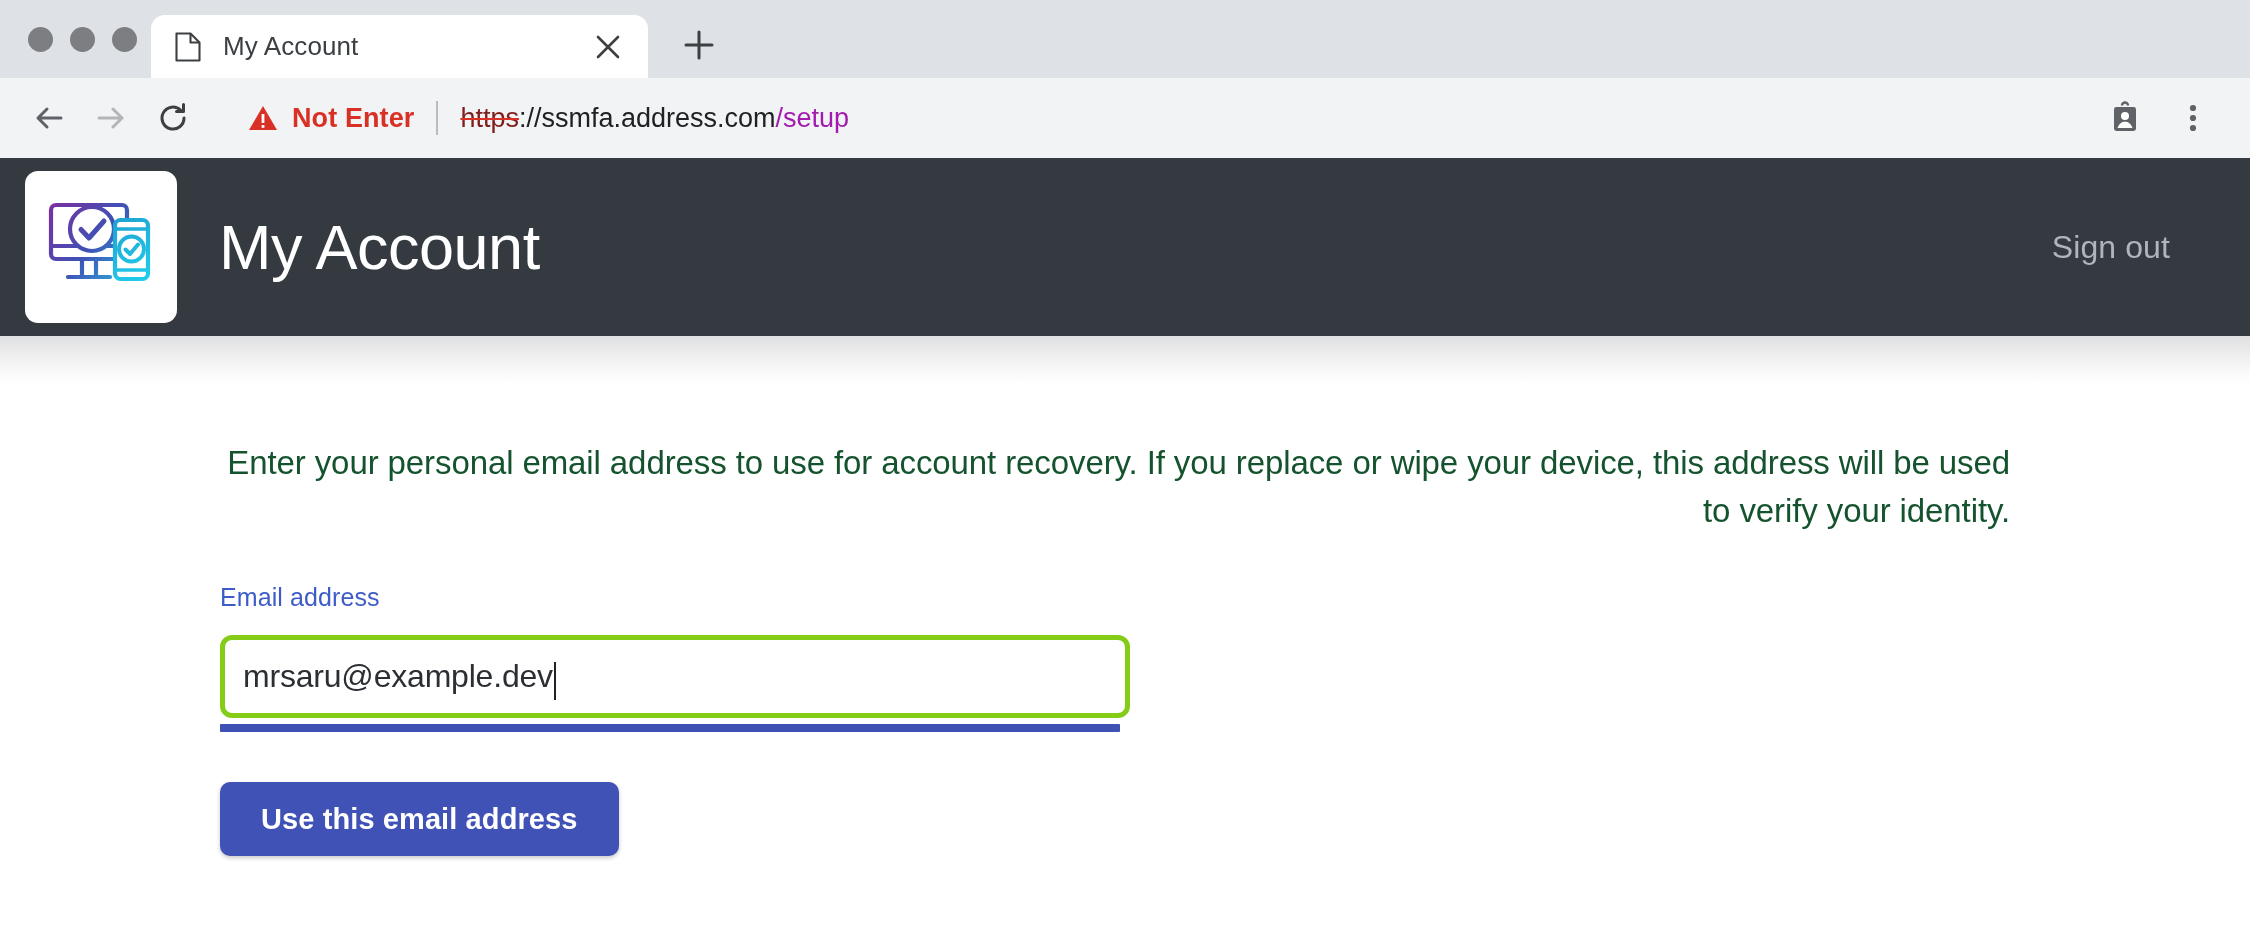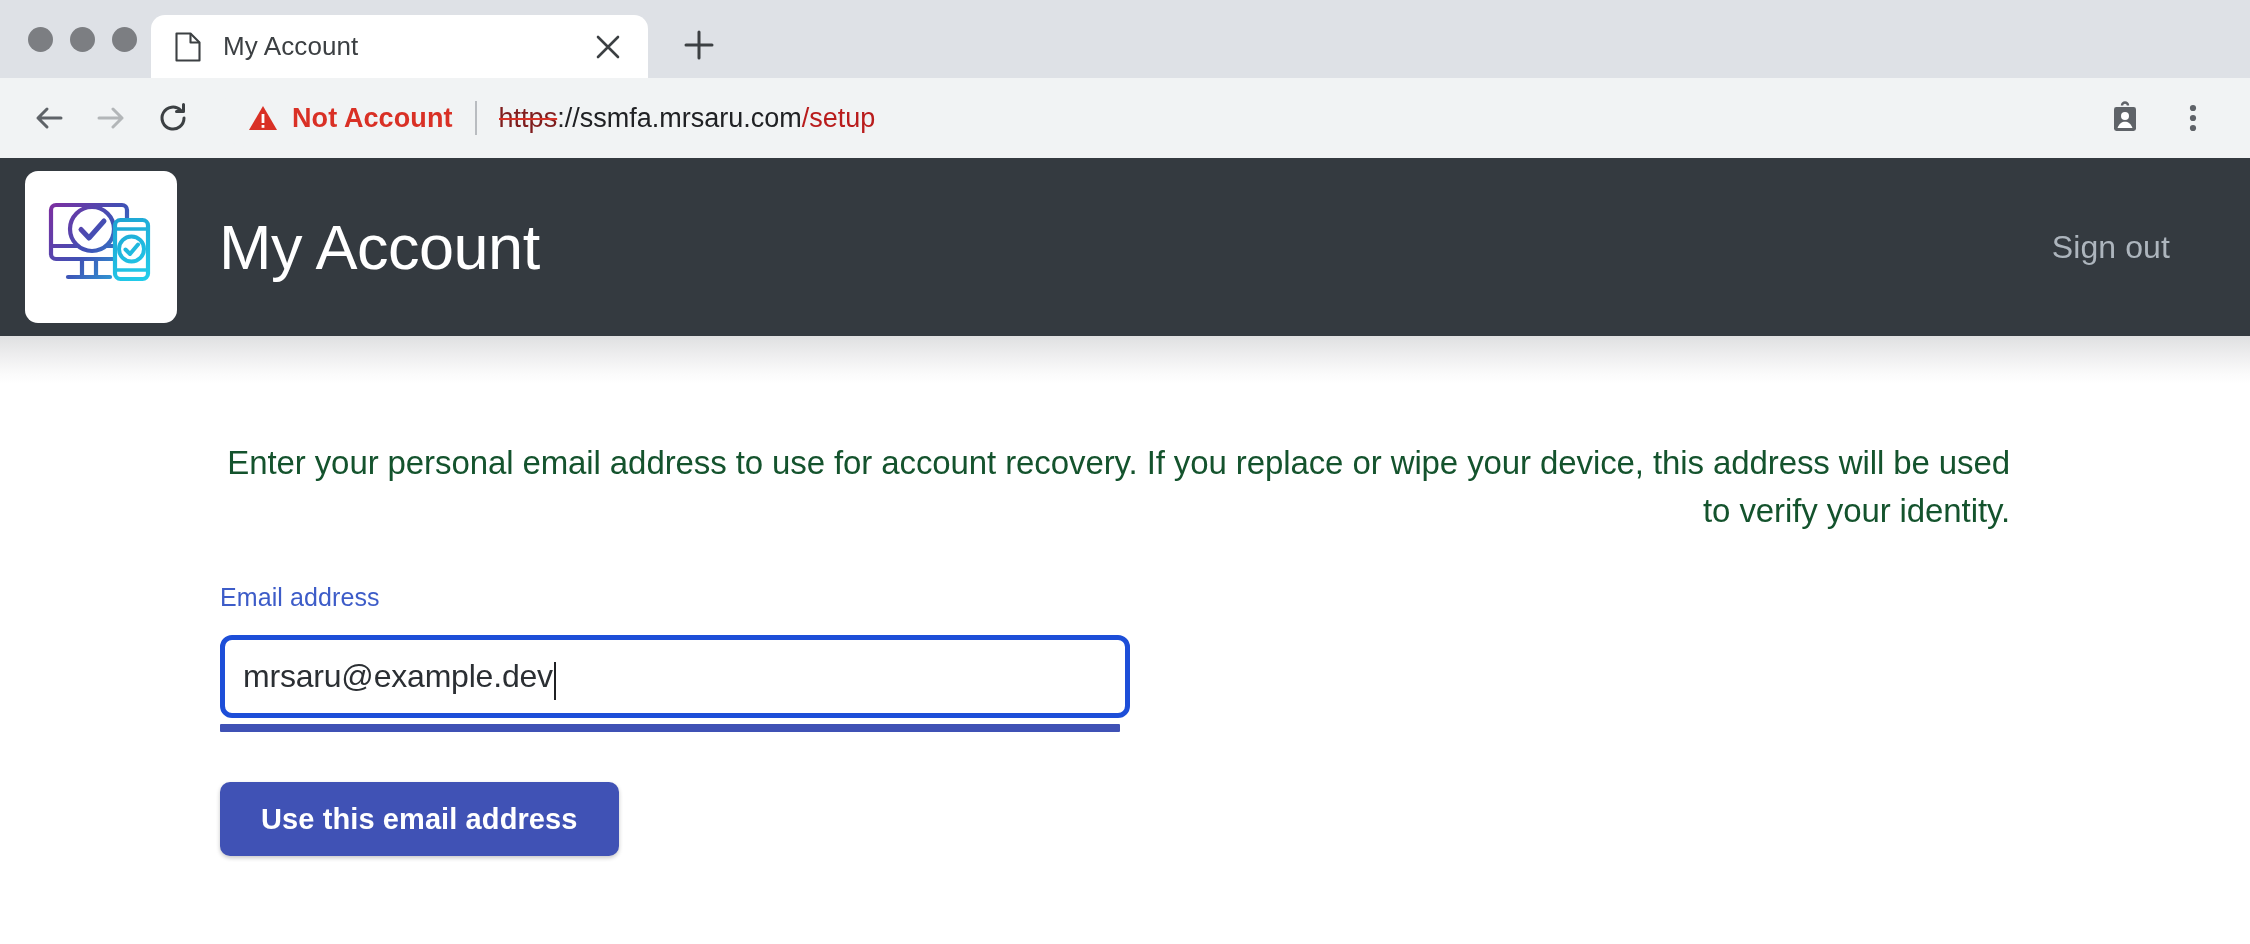--- a/index.html
+++ b/index.html
@@ -147,21 +147,21 @@
   }
   .url-scheme {
     color: #7f1d1d;
     text-decoration: line-through;
     text-decoration-color: #d93025;
     text-decoration-thickness: 2px;
     text-align: center;
   }
   .url-sep { color: #202124; }
   .url-host { color: #202124; font-weight: 500; }
-  .url-path { color: #b91c1c; }
+  .url-path { color: #a21caf; }
 
   .toolbar-icons {
     display: flex;
     align-items: center;
     gap: 14px;
     flex: 0 0 auto;
   }
   .tb-icon {
     width: 54px;
     height: 54px;
@@ -240,21 +240,21 @@
   }
 
   .input-wrap {
     position: relative;
     width: 910px;
   }
 
   .email-input {
     width: 910px;
     height: 83px;
-    border: 5px solid #1d4ed8;
+    border: 5px solid #84cc16;
     border-radius: 12px;
     background: #ffffff;
     font-family: "Liberation Sans", sans-serif;
     font-size: 32px;
     color: #2b2f33;
     padding: 0 18px;
     outline: none;
     display: flex;
     align-items: center;
     position: relative;
@@ -353,24 +353,24 @@
 
     <div class="omnibox">
       <span class="notsecure-wrap">
         <span class="warn-icon">
           <svg width="30" height="28" viewBox="0 0 30 28">
             <path d="M15 2 L29 26 H1 Z" fill="#d93025"></path>
             <rect x="13.6" y="10" width="2.8" height="9" fill="#ffffff"></rect>
             <rect x="13.6" y="21" width="2.8" height="2.8" fill="#ffffff"></rect>
           </svg>
         </span>
-        <span class="notsecure-text">Not Account</span>
+        <span class="notsecure-text">Not Enter</span>
       </span>
       <span class="omni-divider"></span>
-      <span class="url-text"><span class="url-scheme">https</span><span class="url-sep">://</span><span class="url-host">ssmfa.mrsaru.com</span><span class="url-path">/setup</span></span>
+      <span class="url-text"><span class="url-scheme">https</span><span class="url-sep">://</span><span class="url-host">ssmfa.address.com</span><span class="url-path">/setup</span></span>
     </div>
 
     <div class="toolbar-icons">
       <div class="tb-icon">
         <svg width="34" height="34" viewBox="0 0 34 34">
           <path d="M14 4.5a3 3 0 0 1 6 0" stroke="#5f6368" stroke-width="2.4" fill="none"></path>
           <rect x="6" y="6" width="22" height="24" rx="2.4" fill="#5f6368"></rect>
           <circle cx="17" cy="15" r="4" fill="#ffffff"></circle>
           <path d="M9.5 27c1.6-4.3 4.4-6.2 7.5-6.2s5.9 1.9 7.5 6.2z" fill="#ffffff"></path>
         </svg>

